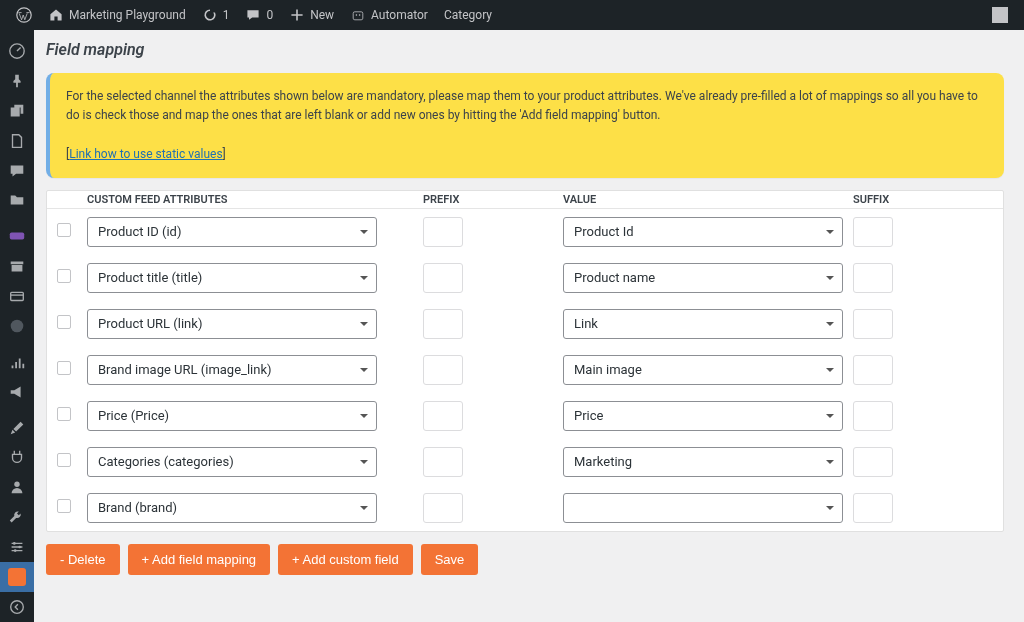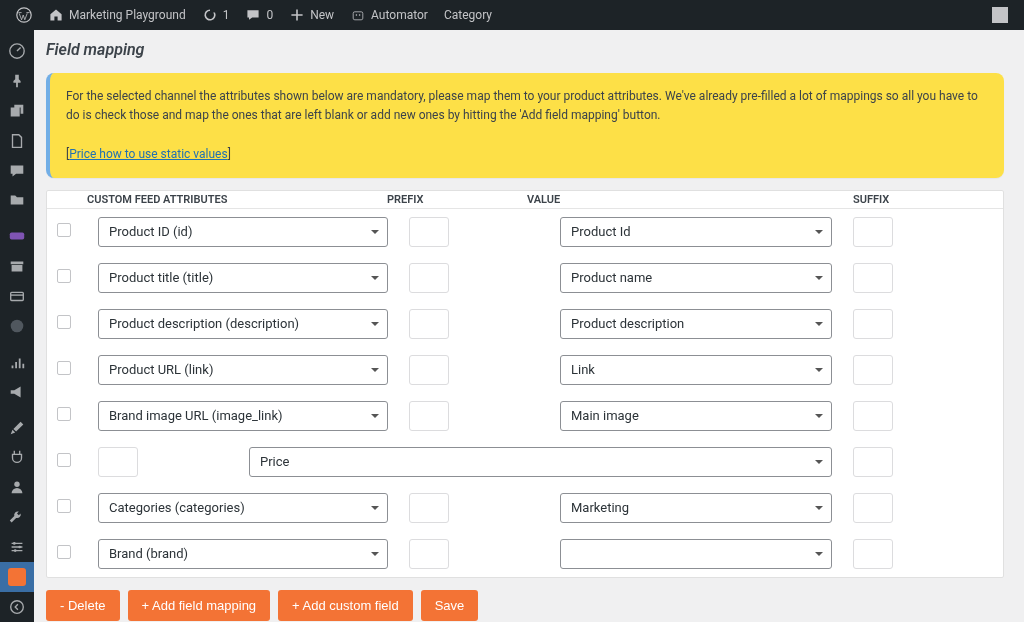--- a/index.html
+++ b/index.html
@@ -103,28 +103,28 @@
       align-items: flex-start;
       padding: 2px 10px;
       font-size: 11px;
       font-weight: 600;
       color: #3c434a;
       text-transform: uppercase;
       border-bottom: 1px solid #e5e5e5;
     }
     .col-check { width: 30px; flex: none; }
     .col-attr { width: 300px; flex: none; }
-    .col-prefix { width: 140px; flex: none; }
+    .col-prefix { width: 140px; flex: none; margin-left: 36px; }
     .col-value { flex: 1; }
     .col-suffix { width: 140px; flex: none; }
     .trow {
       display: flex;
       align-items: center;
       padding: 8px 10px;
-      gap: 11px;
+      gap: 0;
     }
     .trow .col-check input[type=checkbox] {
       width: 14px; height: 14px;
       border: 1px solid #c3c4c7;
       border-radius: 2px;
       appearance: none;
       background: #fff;
       cursor: pointer;
     }
     .select-wrap {
@@ -332,21 +332,21 @@
       </div>
   </div>
 </div>
 
 <div class="content">
   <h2 class="page-title">Field mapping</h2>
 
   <div class="info-box">
     <span>For the selected channel the attributes shown below are mandatory, please map them to your product attributes. We've already pre-filled a lot of mappings so all you have to do is check those and map the ones that are left blank or add new ones by hitting the 'Add field mapping' button.</span>
     <br><br>
-    <span>[</span><a href="#">Price how to use static values</a><span>]</span>
+    <span>[</span><a href="#">Link how to use static values</a><span>]</span>
   </div>
 
   <div class="table-wrap">
     <div class="thead">
       <div class="col-check"></div>
       <div class="col-attr">CUSTOM FEED ATTRIBUTES</div>
       <div class="col-prefix">PREFIX</div>
       <div class="col-value">VALUE</div>
       <div class="col-suffix">SUFFIX</div>
     </div>
@@ -382,37 +382,20 @@
         <span>Product name</span>
         <span class="chev"></span>
       </div>
     </div>
     <div class="col-suffix"><input class="input-box" type="text" style=""></div>
   </div>
         <div class="trow">
     <div class="col-check"><input type="checkbox" style=""></div>
     <div class="col-attr">
       <div class="select-wrap">
-        <span>Product description (description)</span>
-        <span class="chev"></span>
-      </div>
-    </div>
-    <div class="col-prefix"><input class="input-box" type="text" style=""></div>
-    <div class="col-value">
-      <div class="select-wrap">
-        <span>Product description</span>
-        <span class="chev"></span>
-      </div>
-    </div>
-    <div class="col-suffix"><input class="input-box" type="text" style=""></div>
-  </div>
-        <div class="trow">
-    <div class="col-check"><input type="checkbox" style=""></div>
-    <div class="col-attr">
-      <div class="select-wrap">
         <span>Product URL (link)</span>
         <span class="chev"></span>
       </div>
     </div>
     <div class="col-prefix"><input class="input-box" type="text" style=""></div>
     <div class="col-value">
       <div class="select-wrap">
         <span>Link</span>
         <span class="chev"></span>
       </div>
@@ -431,20 +414,26 @@
     <div class="col-value">
       <div class="select-wrap">
         <span>Main image</span>
         <span class="chev"></span>
       </div>
     </div>
     <div class="col-suffix"><input class="input-box" type="text" style=""></div>
   </div>
         <div class="trow">
     <div class="col-check"><input type="checkbox" style=""></div>
+    <div class="col-attr">
+      <div class="select-wrap">
+        <span>Price (Price)</span>
+        <span class="chev"></span>
+      </div>
+    </div>
     <div class="col-prefix"><input class="input-box" type="text" style=""></div>
     <div class="col-value">
       <div class="select-wrap">
         <span>Price</span>
         <span class="chev"></span>
       </div>
     </div>
     <div class="col-suffix"><input class="input-box" type="text" style=""></div>
   </div>
         <div class="trow">

